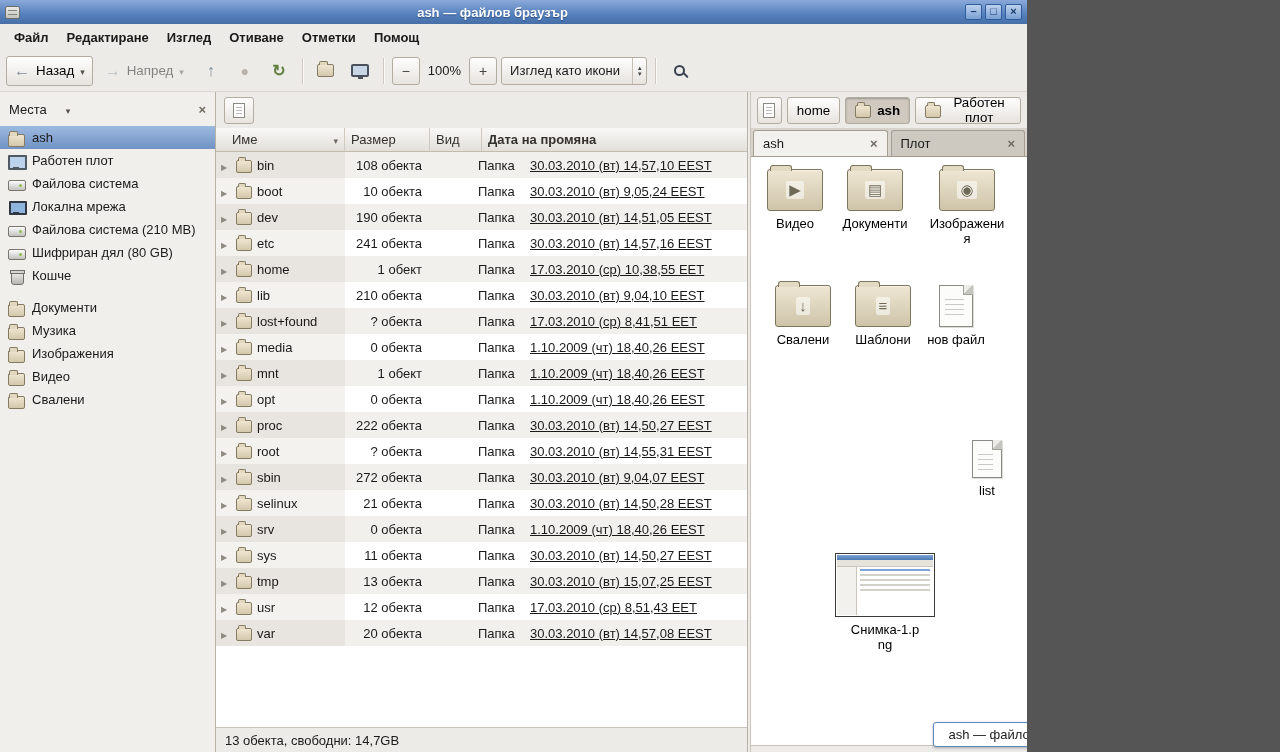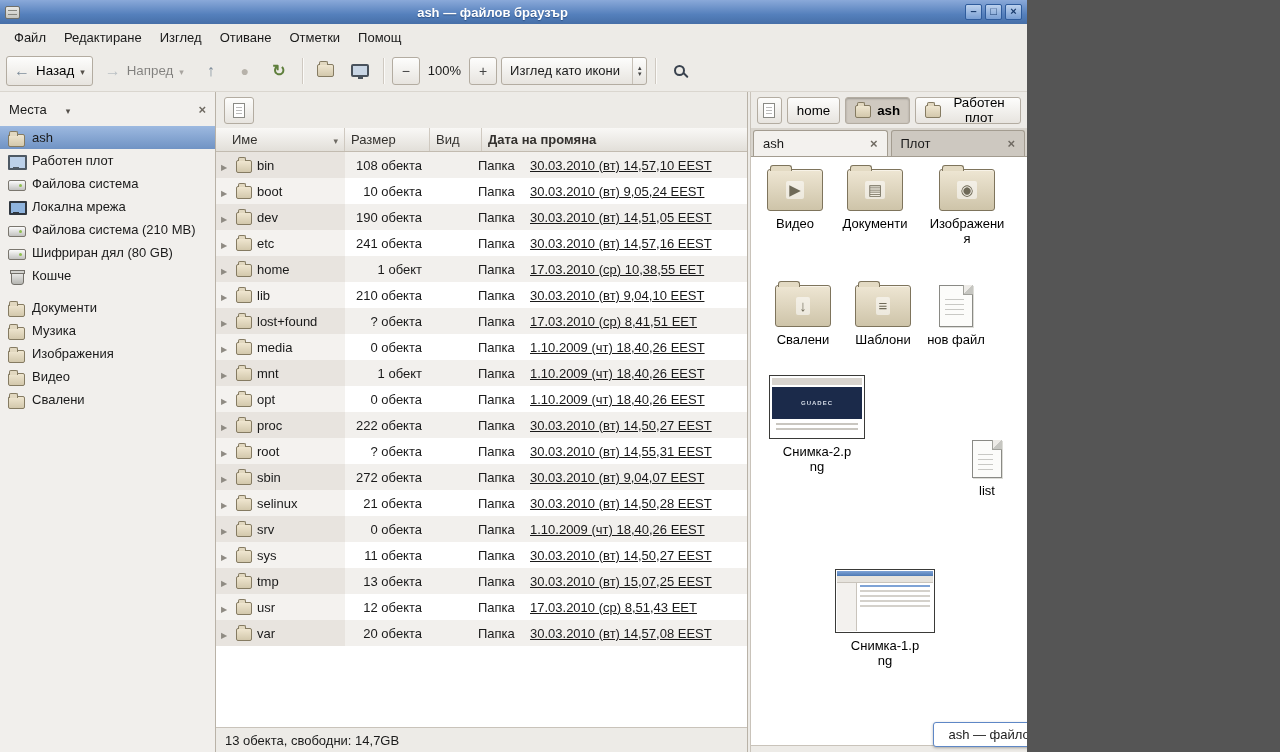--- a/index.html
+++ b/index.html
@@ -12,21 +12,21 @@
   .tb-icon::before { content:""; position:absolute; left:2px; right:2px; top:3px; height:1px; background:#85857e; box-shadow:0 4px 0 #85857e; }
   .tb-title { flex:1; text-align:center; color:#fff; font-weight:bold; text-shadow:0 1px 1px #2d5185; }
   .tb-btns { display:flex; gap:3px; }
   .wbtn { width:17px; height:16px; background:linear-gradient(#BDD2EE,#7AA0D4); border:1px solid #2F5C9C; border-radius:2px; color:#183a6b; font-size:11px; line-height:13px; text-align:center; font-weight:bold; }
   .wb-min::before { content:"–"; }
   .wb-max::before { content:"□"; }
   .wb-close::before { content:"×"; }
 
   
   .menubar { height:26px; display:flex; align-items:center; padding:0 5px; flex:none; }
-  .menu-item { padding:4px 9px; border-radius:2px; }
+  .menu-item { padding:4px 9px; border-radius:2px;font-weight:bold; }
 
   
   .toolbar { height:42px; display:flex; align-items:center; padding:0 6px; gap:4px; flex:none; border-bottom:1px solid #DAD6CF; }
   .tbtn { display:flex; align-items:center; gap:6px; height:30px; padding:0 7px; background:linear-gradient(#FDFDFC,#E7E4DF); border:1px solid #B3ACA1; border-radius:3px; }
   .tbtn.disabled { opacity:.45; background:transparent; border-color:transparent; }
   .sqbtn { width:30px; height:30px; display:flex; align-items:center; justify-content:center; background:transparent; border:1px solid transparent; border-radius:3px; }
   .sqbtn.raised { background:linear-gradient(#FDFDFC,#E7E4DF); border-color:#B3ACA1; width:28px; height:28px; }
   .tsep { width:1px; height:26px; background:#CFC9C1; box-shadow:1px 0 0 #FBFAF8; margin:0 4px; flex:none; }
   .i-back::before { content:"←"; font-size:16px; font-weight:bold; color:#7E8D9B; }
   .i-fwd::before { content:"→"; font-size:16px; font-weight:bold; color:#7E8D9B; }
@@ -621,50 +621,37 @@
           <span class="folder-lg">
               <span class="emb emb-templates"></span>
             </span>
           <span class="ivi-label">Шаблони</span>
         </div>
         <div class="ivi" style="left:173px;top:128px;width:64px">
           <span class="file-ic"></span>
           <span class="ivi-label">нов файл</span>
         </div>
 
-        <div class="ivi" style="left:16px;top:218px;width:100px">
-          <div class="thumb t-web">
-            <div class="t-head"></div>
-            <div class="t-dark">
-              <span class="t-txt">GUADEC</span>
-            </div>
-            <div class="t-lines">
-                <i></i>
-                <i></i>
-              </div>
-          </div>
-          <span class="ivi-label" style="max-width:70px">Снимка-2.png</span>
-        </div>
 
         <div class="ivi" style="left:206px;top:283px;width:60px">
           <span class="file-ic small"></span>
           <span class="ivi-label">list</span>
         </div>
 
         <div class="ivi" style="left:326px;top:270px;width:104px">
           <div class="thumb t-store">
             <span class="t-store-logo">GNOME Store</span>
             <i class="shirt s1"></i>
             <i class="shirt s2"></i>
             <i class="shirt s3"></i>
           </div>
           <span class="ivi-label">Снимка.png</span>
         </div>
 
-        <div class="ivi" style="left:82px;top:412px;width:104px">
+        <div class="ivi" style="left:82px;top:396px;width:104px">
           <div class="thumb t-fm">
             <div class="f-title"></div>
             <div class="f-tool"></div>
             <div class="f-body">
               <div class="f-side"></div>
               <div class="f-list">
                   <i class="sel"></i>
                   <i></i>
                   <i></i>
                   <i></i>

